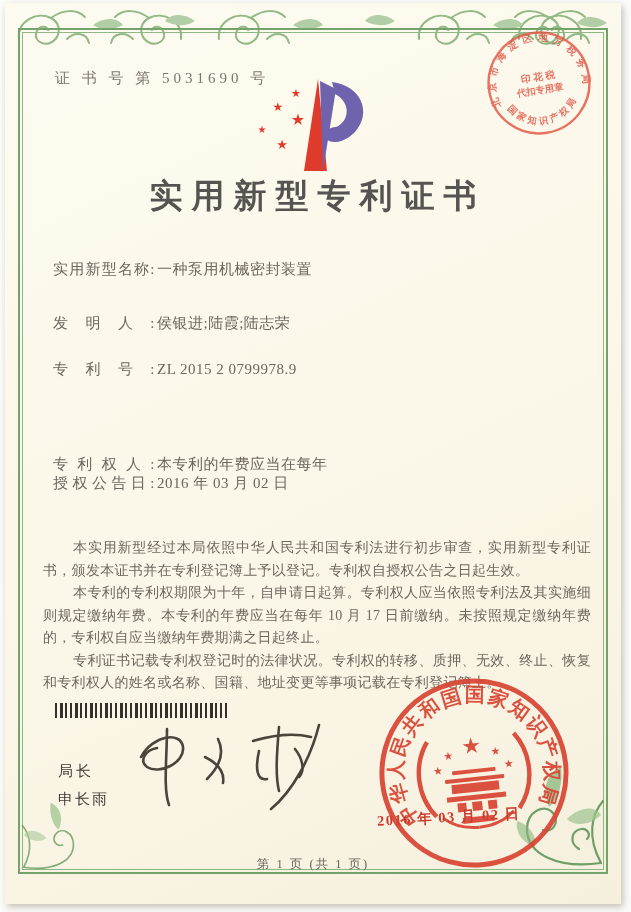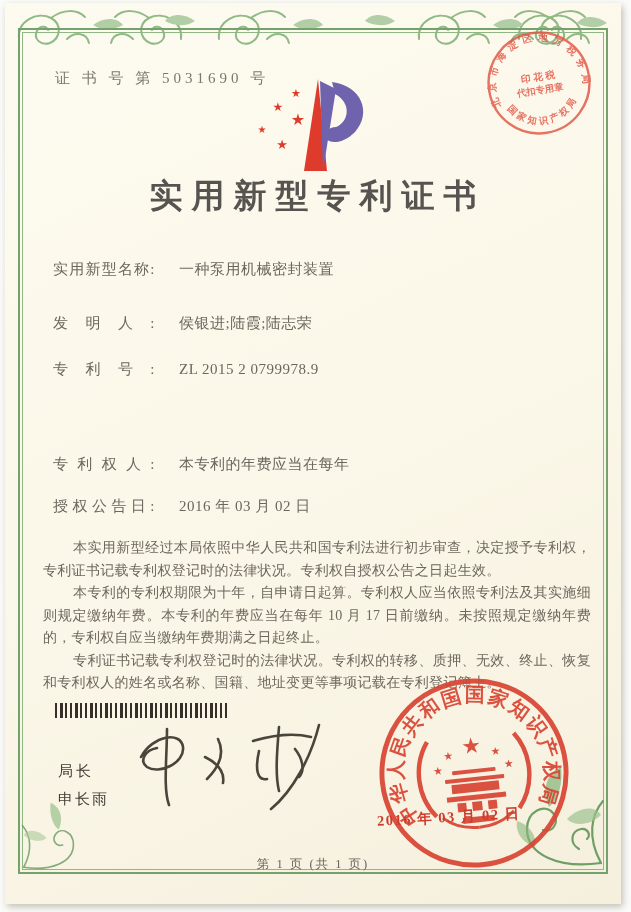--- a/index.html
+++ b/index.html
@@ -18,22 +18,22 @@
   .band{position:absolute;left:10px;top:0;width:600px;height:52px;opacity:.85;}
   .fl-br{position:absolute;right:16px;bottom:33px;width:122px;height:112px;}
   .fl-bl{position:absolute;left:16px;bottom:31px;width:82px;height:76px;transform:scaleX(-1);opacity:.85;}
   .certno{position:absolute;left:50px;top:66px;font-size:15px;letter-spacing:4px;color:#7d766d;}
   .logo{position:absolute;left:243px;top:74px;width:150px;height:98px;}
   .stamp{position:absolute;left:478px;top:24px;width:112px;height:112px;transform:rotate(-9deg);opacity:.8;}
   .title{position:absolute;left:0;right:0;top:171px;text-align:center;
     font-size:33px;font-weight:600;letter-spacing:9px;text-indent:9px;color:#575350;}
   .field{position:absolute;left:48px;font-size:15px;line-height:22px;color:#6d665e;letter-spacing:.5px;white-space:nowrap;}
   .field .lbl{display:inline-block;width:102px;text-align:justify;text-align-last:justify;vertical-align:top;}
-  .field .val{margin-left:24px;}
-  .f0{top:255px}.f1{top:309px}.f2{top:355px}.f3{top:401px}.f4{top:450px}.f5{top:492px}
+  .field .val{margin-left:2px;}
+  .f0{top:255px}.f1{top:309px}.f2{top:355px}.f3{top:401px}.f4{top:450px}.f5{top:469px}
   .paras{position:absolute;left:38px;top:534px;width:548px;
     font-size:14px;line-height:22.5px;color:#6e675e;text-align:justify;letter-spacing:.3px;}
   .paras p{margin:0;text-indent:2.15em;}
   .barcode{position:absolute;left:50px;top:700px;width:172px;height:15px;
     background:
       repeating-linear-gradient(90deg,#35302a 0 2px,transparent 2px 5px),
       repeating-linear-gradient(90deg,#35302a 0 1px,transparent 1px 7.5px);}
   .signer-title{position:absolute;left:53px;top:759px;font-family:"Liberation Sans",sans-serif;
     font-size:15px;color:#413c35;letter-spacing:3px;}
   .signer-name{position:absolute;left:53px;top:787px;font-family:Liberation Sans, sans-serif;
@@ -140,21 +140,21 @@
     <span class="lbl">专利号:</span><span class="val">ZL 2015 2 0799978.9</span>
   </div>
   <div class="field f4">
     <span class="lbl">专利权人:</span><span class="val">本专利的年费应当在每年</span>
   </div>
   <div class="field f5">
     <span class="lbl">授权公告日:</span><span class="val">2016 年 03 月 02 日</span>
   </div>
 
   <div class="paras">
-    <p>本实用新型经过本局依照中华人民共和国专利法进行初步审查，决定授予专利权，专利证书记载专利权登记时的法律状况。专利权自授权公告之日起生效。</p>
+    <p>本实用新型经过本局依照中华人民共和国专利法进行初步审查，实用新型专利证书，颁发本证书并在专利登记簿上予以登记。专利权自授权公告之日起生效。</p>
     <p>本专利的专利权期限为十年，自申请日起算。专利权人应当依照专利法及其实施细则规定缴纳年费。本专利的年费应当在每年 10 月 17 日前缴纳。未按照规定缴纳年费的，专利权自应当缴纳年费期满之日起终止。</p>
     <p>专利证书记载专利权登记时的法律状况。专利权的转移、质押、无效、终止、恢复和专利权人的姓名或名称、国籍、地址变更等事项记载在专利登记簿上。</p>
   </div>
 
   <div class="barcode"></div>
 
   <div class="signer-title">局长</div>
   <div class="signer-name">申长雨</div>
   <svg class="sig" viewBox="0 0 235 105" aria-hidden="true">
     <g stroke="#4a443b" stroke-width="2.6" fill="none" stroke-linecap="round">

